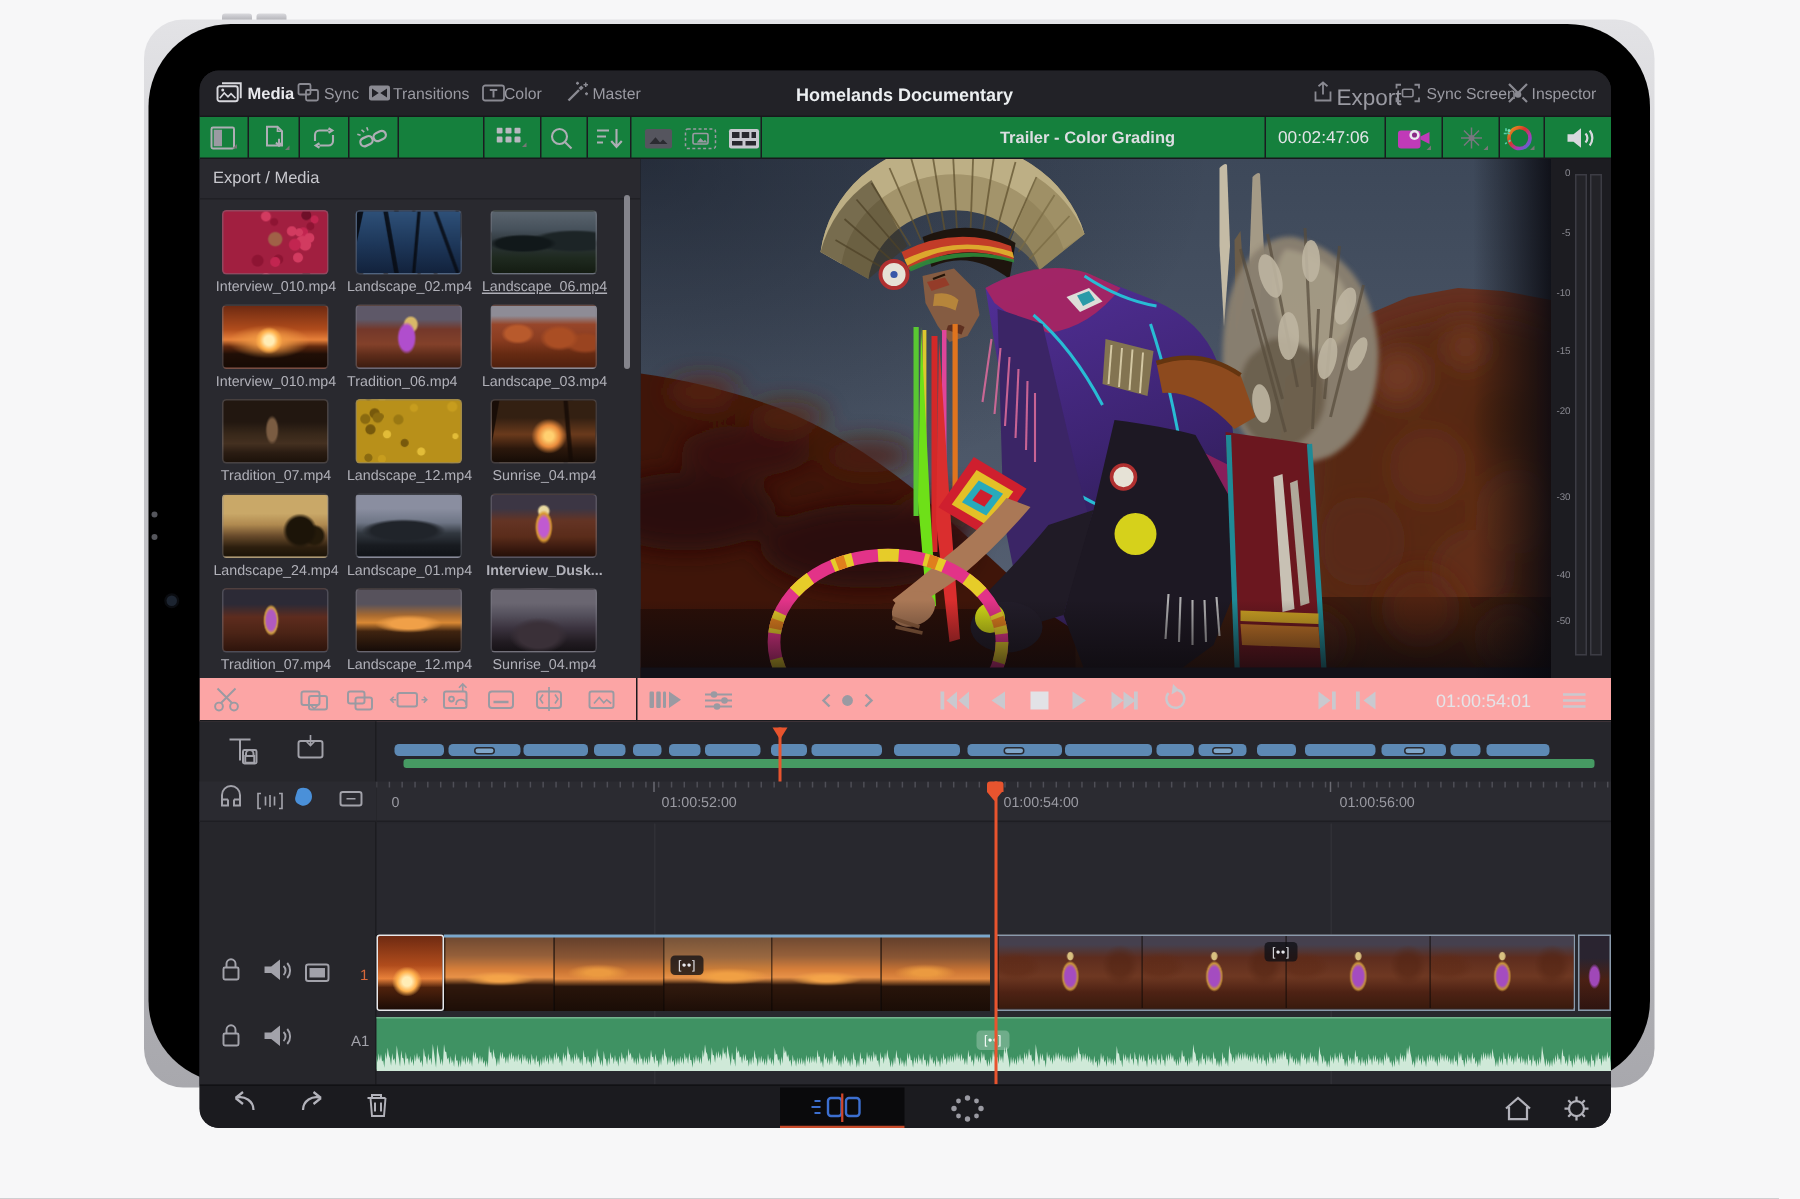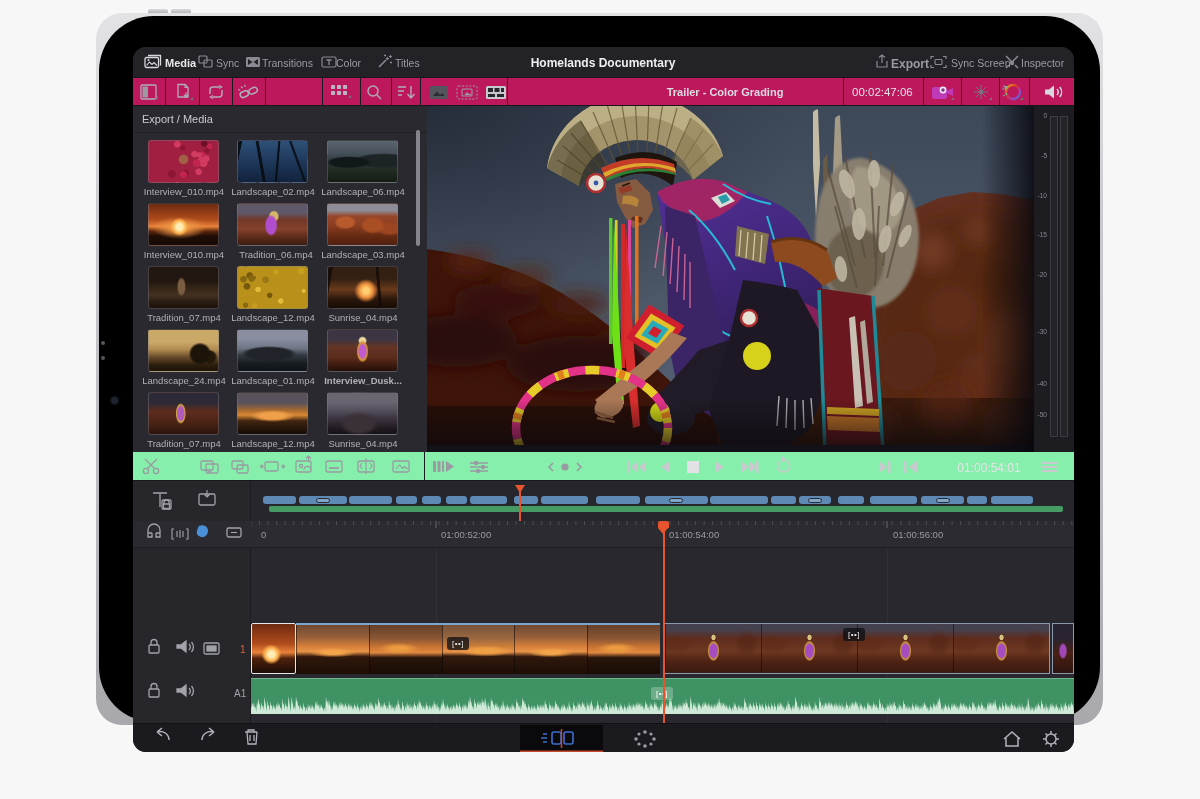--- a/index.html
+++ b/index.html
@@ -73,42 +73,42 @@
           <svg class="ic" style="left:188px;top:8px;" width="16" height="14" viewBox="0 0 16 14">
               <rect x="1" y="2" width="14" height="10" rx="1.5" fill="none" stroke="#8a8a92" stroke-width="1.2"></rect>
               <path d="M5.5 5h5M8 5v5" stroke="#8a8a92" stroke-width="1.3"></path>
             </svg>
           <div class="t" style="left:203px;top:10px;font-size:10.5px;">Color</div>
           <svg class="ic" style="left:243px;top:6px;" width="18" height="17" viewBox="0 0 18 17">
               <path d="M3 14L10 7" stroke="#8a8a92" stroke-width="1.6"></path>
               <path d="M10.5 6.5l1.8-1.8" stroke="#8a8a92" stroke-width="2.2"></path>
               <path d="M14.5 2v3M13 3.5h3M9 1.5v2M8 2.5h2M15 8.5v2M14 9.5h2" stroke="#8a8a92" stroke-width="1"></path>
             </svg>
-          <div class="t" style="left:262px;top:10px;font-size:10.5px;">Titles</div>
+          <div class="t" style="left:262px;top:10px;font-size:10.5px;">Master</div>
 
           <div class="t" style="left:370px;top:9px;width:200px;text-align:center;font-weight:bold;font-size:12px;color:#eceff1;">Homelands Documentary</div>
 
           <svg class="ic" style="left:741px;top:7px;" width="16" height="16" viewBox="0 0 16 16">
               <path d="M8 1v8M5 3.5L8 1l3 2.5" fill="none" stroke="#8a8a92" stroke-width="1.2"></path>
               <path d="M3 7v6h10V7" fill="none" stroke="#8a8a92" stroke-width="1.2"></path>
             </svg>
-          <div class="t" style="left:758px;top:10px;font-size:12px;font-weight:bold;">Export</div>
+          <div class="t" style="left:758px;top:10px;font-size:15px;">Export</div>
           <svg class="ic" style="left:797px;top:8px;" width="17" height="14" viewBox="0 0 17 14">
               <path d="M1 4V1.5h3M13 1.5h3V4M16 10v2.5h-3M4 12.5H1V10" fill="none" stroke="#8a8a92" stroke-width="1.2"></path>
               <rect x="5" y="4.5" width="7" height="5" rx="1" fill="none" stroke="#8a8a92" stroke-width="1.1"></rect>
             </svg>
           <div class="t" style="left:818px;top:10px;font-size:10.5px;">Sync Screen</div>
           <svg class="ic" style="left:871px;top:7px;" width="16" height="16" viewBox="0 0 16 16">
               <path d="M2 2l5.5 5.5M14 2L8.5 7.5M5 11l-3 3M11 11l3 3" stroke="#8a8a92" stroke-width="1.5"></path>
               <circle cx="8" cy="9" r="2.2" fill="#8a8a92"></circle>
             </svg>
           <div class="t" style="left:888px;top:10px;font-size:10.5px;">Inspector</div>
         </div>
 
-        <div id="rowB" class="abs" style="left:0; top:31px; width:941px; height:28px; background:#be185d; border-bottom:1px solid #18181c;">
+        <div id="rowB" class="abs" style="left:0; top:31px; width:941px; height:28px; background:#15803d; border-bottom:1px solid #18181c;">
 
           <div class="abs" style="left:32px;top:0;width:1px;height:28px;background:#1b1b20;"></div>
           <div class="abs" style="left:66px;top:0;width:1px;height:28px;background:#1b1b20;"></div>
           <div class="abs" style="left:99px;top:0;width:1px;height:28px;background:#1b1b20;"></div>
           <div class="abs" style="left:132px;top:0;width:1px;height:28px;background:#1b1b20;"></div>
           <div class="abs" style="left:189px;top:0;width:1px;height:28px;background:#1b1b20;"></div>
           <div class="abs" style="left:227px;top:0;width:1px;height:28px;background:#1b1b20;"></div>
           <div class="abs" style="left:258px;top:0;width:1px;height:28px;background:#1b1b20;"></div>
           <div class="abs" style="left:287px;top:0;width:1px;height:28px;background:#1b1b20;"></div>
           <div class="abs" style="left:374px;top:0;width:1px;height:28px;background:#1b1b20;"></div>
@@ -247,32 +247,32 @@
             linear-gradient(102deg, rgba(8,12,20,0.95) 0 5%, rgba(8,12,20,0) 6%),
             linear-gradient(80deg, rgba(8,12,20,0) 32%, rgba(8,12,20,0.9) 33% 36%, rgba(8,12,20,0) 37%),
             linear-gradient(95deg, rgba(8,12,20,0) 55%, rgba(8,12,20,0.9) 56% 58%, rgba(8,12,20,0) 59%),
             linear-gradient(70deg, rgba(8,12,20,0) 78%, rgba(8,12,20,0.85) 79% 81%, rgba(8,12,20,0) 82%),
             linear-gradient(180deg,#2e5078 0%, #1d3658 55%, #12223c 100%);"></div>
           <div class="lb" style="left:95px;top:80px;">Landscape_02.mp4</div>
           <div class="th" style="left:194px;top:34px;background:
             radial-gradient(ellipse 30px 8px at 30% 52%, #11181a 60%, rgba(17,24,26,0) 75%),
             radial-gradient(ellipse 40px 10px at 80% 48%, #1c2426 60%, rgba(28,36,38,0) 75%),
             linear-gradient(180deg,#5a646e 0%, #47525c 28%, #2c3438 52%, #1f2a20 75%, #141c12 100%);"></div>
-          <div class="lb" style="left:185px;top:80px;">Landscape_06.mp4</div>
+          <div class="lb" style="left:185px;top:80px;text-decoration:underline;">Landscape_06.mp4</div>
 
           <div class="th" style="left:15px;top:97px;background:
             radial-gradient(circle 9px at 44% 56%, #ffedb6 0 35%, #ffb24e 70%, rgba(255,178,78,0) 100%),
             radial-gradient(ellipse 34px 14px at 44% 58%, #f09a44 20%, rgba(240,154,68,0) 80%),
             linear-gradient(180deg, #6e2a12 0%, #b04c1c 38%, #e8813a 55%, #60280e 66%, #200e06 78%, #160a04 100%);"></div>
           <div class="lb" style="left:6px;top:143px;">Interview_010.mp4</div>
           <div class="th" style="left:104px;top:97px;background:
             radial-gradient(ellipse 9px 15px at 48% 52%, #b04ecd 55%, rgba(176,78,205,0) 72%),
             radial-gradient(ellipse 7px 8px at 52% 30%, #d8b868 55%, rgba(216,184,104,0) 75%),
             linear-gradient(180deg,#5e5868 0 22%, #74382a 38%, #83412a 62%, #5e2c1a 80%, #3c1c10 100%);"></div>
-          <div class="lb" style="left:98px;top:143px;">Tradition_06.mp4</div>
+          <div class="lb" style="left:82px;top:143px;text-align:right;">Tradition_06.mp4</div>
           <div class="th" style="left:194px;top:97px;background:
             radial-gradient(ellipse 16px 10px at 25% 45%, #b85a2c 50%, rgba(184,90,44,0) 70%),
             radial-gradient(ellipse 18px 12px at 65% 52%, #aa4e24 50%, rgba(170,78,36,0) 72%),
             radial-gradient(ellipse 20px 10px at 90% 60%, #9a4420 50%, rgba(154,68,32,0) 72%),
             linear-gradient(180deg,#8e8c96 0 16%, #97462a 30%, #8a3c20 55%, #662a12 78%, #50200e 100%);"></div>
           <div class="lb" style="left:185px;top:143px;">Landscape_03.mp4</div>
 
           <div class="th" style="left:15px;top:160px;background:
             radial-gradient(ellipse 6px 13px at 47% 48%, #7a5c42 55%, rgba(122,92,66,0) 75%),
             linear-gradient(180deg,#221710 0 35%, #38281a 55%, #443020 70%, #2a1c12 85%, #1c120a 100%);"></div>
@@ -560,21 +560,21 @@
           <div class="mtr" style="top:6px;">0</div>
           <div class="mtr" style="top:46px;">-5</div>
           <div class="mtr" style="top:86px;">-10</div>
           <div class="mtr" style="top:125px;">-15</div>
           <div class="mtr" style="top:165px;">-20</div>
           <div class="mtr" style="top:222px;">-30</div>
           <div class="mtr" style="top:274px;">-40</div>
           <div class="mtr" style="top:305px;">-50</div>
         </div>
 
-        <div id="transport" class="abs" style="left:0; top:405px; width:941px; height:29px; background:#86efac; border-bottom:1px solid #1a1a1e;">
+        <div id="transport" class="abs" style="left:0; top:405px; width:941px; height:29px; background:#fca5a5; border-bottom:1px solid #1a1a1e;">
           <svg width="941" height="29" viewBox="0 0 941 29">
             <g fill="none" stroke="#9a9aa2" stroke-width="1.3">
 
               <circle cx="13" cy="19" r="2.6"></circle>
                 <circle cx="23" cy="19" r="2.6"></circle>
                 <path d="M14.5 16.5L24 7M21.5 16.5L12 7"></path>
 
               <rect x="68" y="9" width="12" height="9" rx="1.5"></rect>
                 <rect x="73" y="12" width="12" height="9" rx="1.5"></rect>
                 <path d="M74 18l2.5 2.5L79 18" stroke-width="1.1"></path>

